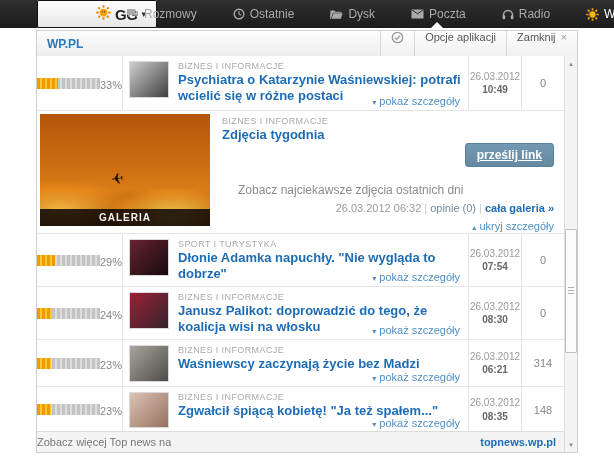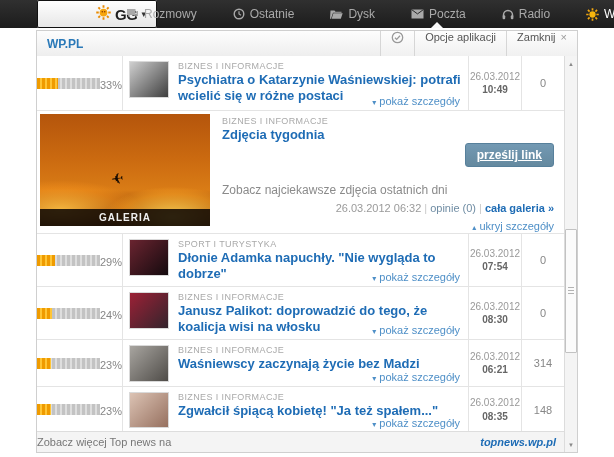--- a/index.html
+++ b/index.html
@@ -65,32 +65,32 @@
       radial-gradient(95px 42px at 78% 92%, rgba(255,215,90,.95), rgba(255,170,40,.45) 55%, rgba(255,170,40,0) 72%),
       radial-gradient(110px 40px at 12% 86%, rgba(255,195,70,.9), rgba(250,150,30,.4) 55%, rgba(250,150,30,0) 75%),
       linear-gradient(180deg,#b4550c 0%,#cb6a10 40%,#d97c16 68%,#8a4106 90%,#34180a 100%);}
   .g-plane{position:absolute;left:42%;top:50%;font-size:15px;color:#160b03;transform:scaleX(-1) rotate(8deg);}
   .g-label-bar{position:absolute;left:0;right:0;bottom:0;height:17px;line-height:17px;
     background:rgba(16,9,5,.88);color:#efefef;font-size:10px;font-weight:bold;letter-spacing:1px;text-align:center;}
   .g-body{flex:1;position:relative;padding:3px 8px 0 12px;}
   .g-btn{position:absolute;right:8px;top:30px;background:linear-gradient(#7399b3,#64899f);
     border:1px solid #57809b;border-radius:3px;color:#fff;font-size:12px;font-weight:bold;
     padding:4px 11px;cursor:pointer;text-decoration:underline;}
-  .g-desc{position:absolute;left:12px;top:70px;font-size:12px;color:#8b8b8b;}
+  .g-desc{position:absolute;left:28px;top:70px;font-size:12px;color:#8b8b8b;}
   .g-meta{position:absolute;right:8px;top:89px;font-size:11px;color:#9a9a9a;}
   .g-meta .sep{color:#c9c9c9;margin:0 3px;}
   .g-meta .opinie{color:#6f8ca3;cursor:pointer;}
   .g-meta .more{color:#1e6cb5;font-weight:bold;cursor:pointer;}
   .g-hide{position:absolute;right:8px;top:107px;font-size:11px;color:#4e8fc7;cursor:pointer;}
   .g-hide .tri{font-size:8px;}
   
   .footer{position:absolute;left:0;right:13px;bottom:0;height:20px;background:#f4f4f4;
     border-top:1px solid #ddd;display:flex;align-items:center;justify-content:space-between;
     padding-right:8px;font-size:11px;color:#777;}
-  .footer .flink{color:#1e6cb5;font-weight:bold;margin-left:4px;cursor:pointer;font-style:italic;}
+  .footer .flink{color:#1e6cb5;font-weight:bold;margin-left:4px;cursor:pointer;}
   
   .scrollbar{position:absolute;top:0;right:0;bottom:0;width:13px;background:#f4f4f4;border-left:1px solid #dcdcdc;box-sizing:border-box;}
   .sb-btn{position:absolute;left:0;right:0;height:13px;display:flex;align-items:center;justify-content:center;
     font-size:6px;color:#8a8a8a;cursor:pointer;}
   .sb-up{top:1px;} .sb-down{bottom:1px;}
   .sb-thumb{position:absolute;left:0;right:0;top:173px;height:124px;background:#fbfbfb;
     border:1px solid #c2c2c2;box-sizing:border-box;border-radius:1px;cursor:pointer;}
   .sb-grip{position:absolute;left:2px;right:2px;top:50%;height:7px;margin-top:-4px;
     background:repeating-linear-gradient(#b3b3b3 0 1px,transparent 1px 3px);}
 </style>

